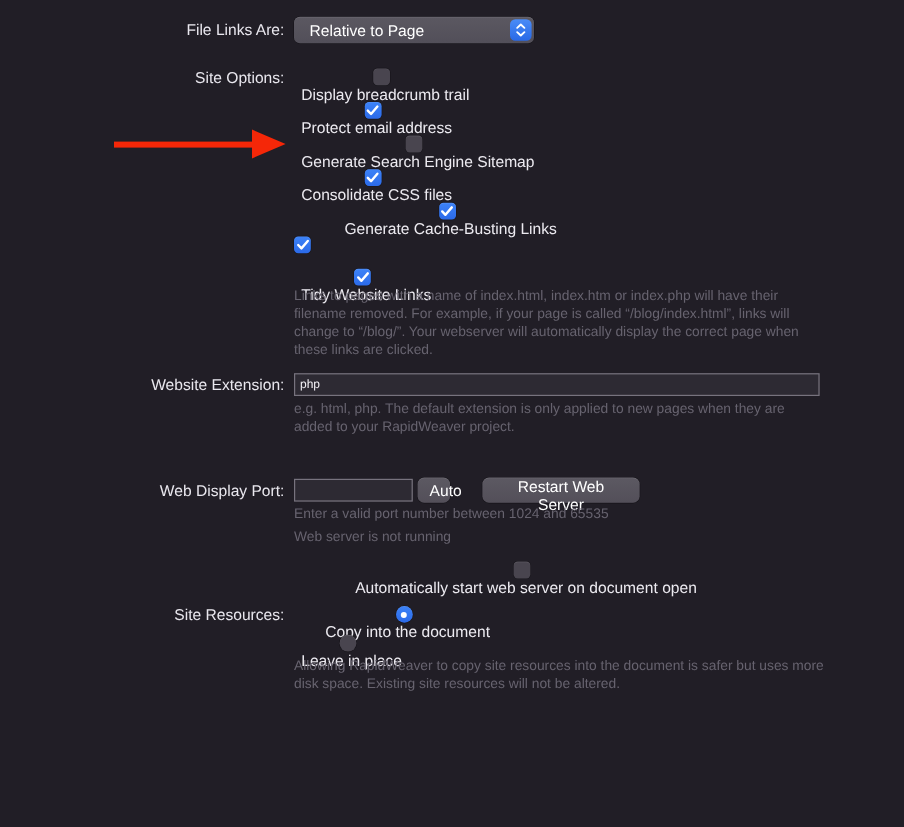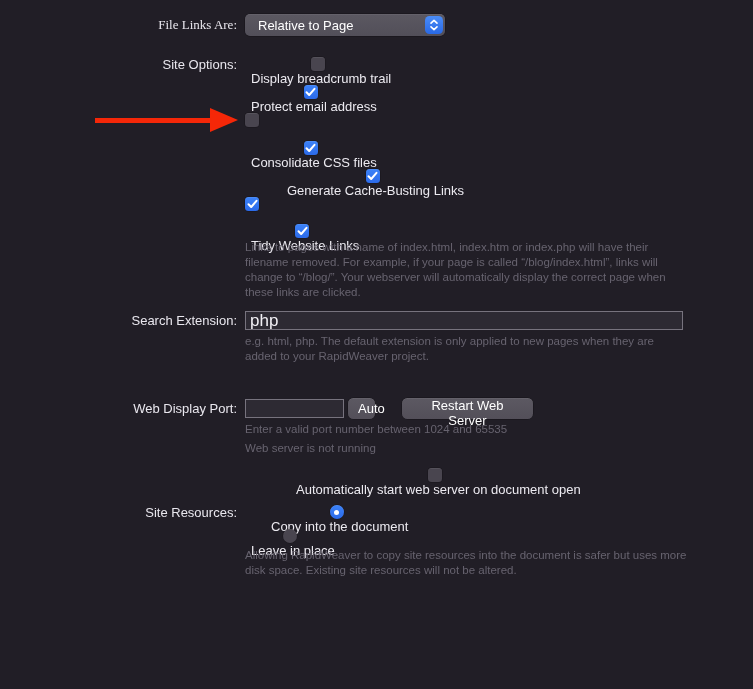--- a/index.html
+++ b/index.html
@@ -91,21 +91,21 @@
   }
 
   
   .text-field {
     position:absolute;
     height:19px;
     background:#2d2a33;
     border:1px solid #77737e;
     color:#f2f0f5;
     font-family:"Liberation Sans", sans-serif;
-    font-size:17px;
+    font-size:10px;
     padding:0 4px;
     border-radius:0;
     outline:none;
   }
 
   
   .push-btn {
     position:absolute;
     height:21px;
     background:linear-gradient(180deg,#5c5962,#534f59);
@@ -132,21 +132,21 @@
     left:210px; top:108px;
     width:0; height:0;
     border-top:12px solid transparent;
     border-bottom:12px solid transparent;
     border-left:28px solid #f52708;
   }
 </style>
 </head>
 <body>
 
-<div class="form-label" style="top:17px;font-family:Liberation Serif, serif;">File Links Are:</div>
+<div class="form-label" style="top:17px;">File Links Are:</div>
 <div class="popup">
   <span class="popup-text">Relative to Page</span>
   <span class="popup-stepper">
     <svg width="10" height="12" viewBox="0 0 10 12">
       <polyline points="2,4.2 5,1.4 8,4.2" fill="none" stroke="#fff" stroke-width="1.6" stroke-linecap="round" stroke-linejoin="round"></polyline>
       <polyline points="2,7.8 5,10.6 8,7.8" fill="none" stroke="#fff" stroke-width="1.6" stroke-linecap="round" stroke-linejoin="round"></polyline>
     </svg>
   </span>
 </div>
 
@@ -165,20 +165,21 @@
         <path d="M1.5 5.2 L4.2 8 L9.5 1.8" fill="none" stroke="#fff" stroke-width="2" stroke-linecap="round" stroke-linejoin="round"></path>
       </svg>
   </span>
   <span class="check-label">Protect email address</span>
 </div>
 
 <div class="check-row" style="top:113px;">
   <span class="checkbox">
     
   </span>
+  <span class="check-label">Generate Search Engine Sitemap</span>
 </div>
 
 <div class="check-row" style="top:141px;">
   <span class="checkbox checked">
     <svg width="11" height="10" viewBox="0 0 11 10">
         <path d="M1.5 5.2 L4.2 8 L9.5 1.8" fill="none" stroke="#fff" stroke-width="2" stroke-linecap="round" stroke-linejoin="round"></path>
       </svg>
   </span>
   <span class="check-label">Consolidate CSS files</span>
 </div>
@@ -207,21 +208,21 @@
       </svg>
   </span>
   <span class="check-label">Tidy Website Links</span>
 </div>
 
 <div class="arrow-shaft"></div>
 <div class="arrow-head"></div>
 
 <div class="helper" style="top:240px; width:443px;">Links to pages with a name of index.html, index.htm or index.php will have their filename removed. For example, if your page is called “/blog/index.html”, links will change to “/blog/”. Your webserver will automatically display the correct page when these links are clicked.</div>
 
-<div class="form-label" style="top:313px;">Search Extension:</div>
+<div class="form-label" style="top:313px;">Website Extension:</div>
 <input class="text-field" style="left: 245px; top: 311px; width: 438px;" value="php">
 <div class="helper" style="top:334px; width:443px;">e.g. html, php. The default extension is only applied to new pages when they are added to your RapidWeaver project.</div>
 
 <div class="form-label" style="top:401px;">Web Display Port:</div>
 <input class="text-field" style="left: 245px; top: 399px; width: 99px;" value="">
 <button class="push-btn" style="left:348px; top:398px; width:27px;">Auto</button>
 <button class="push-btn" style="left:402px; top:398px; width:131px;">Restart Web Server</button>
 <div class="helper" style="top:422px; width:450px;">Enter a valid port number between 1024 and 65535</div>
 <div class="helper" style="top:441px; width:450px;">Web server is not running</div>
 

